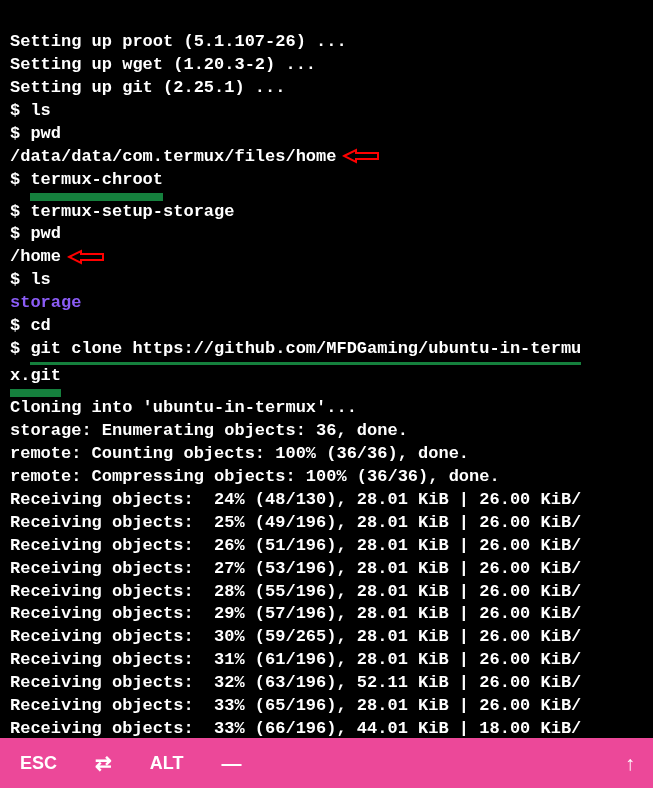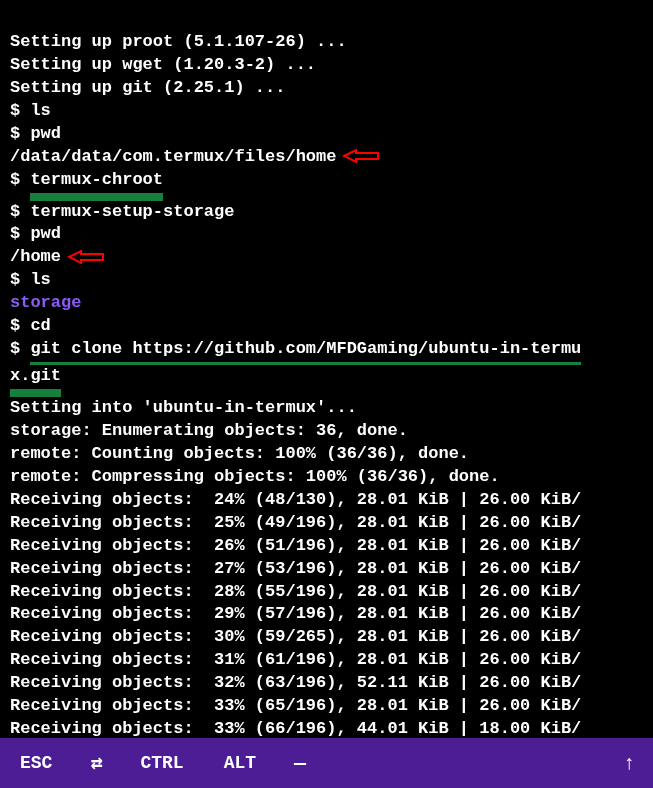--- a/index.html
+++ b/index.html
@@ -2,21 +2,21 @@
 <html><head>
 <meta charset="utf-8">
 <style>
   html,body{margin:0;padding:0;background:#000;color:#fff;font-family:"Courier New",monospace;font-size:17px;line-height:1.35;width:653px;height:788px;overflow:hidden;position:relative}
   .term{padding:8px 10px 0 10px;white-space:pre-wrap;word-break:break-all;font-weight:bold}
   .blue{color:#8b5cf6}
   .ul-red{border-bottom:8px solid #15803d;display:inline-block;padding-bottom:1px}
   .arrow{display:inline-block;vertical-align:middle;margin-left:6px}
   .arrow svg{display:block}
   .cursor{display:inline-block;width:10px;height:18px;background:#888;vertical-align:bottom}
-  .kbdbar{position:absolute;left:0;right:0;bottom:0;height:50px;background:#4c1d95;display:flex;align-items:center;color:#fff;font-family:Liberation Mono, monospace;font-weight:bold;font-size:18px}
+  .kbdbar{position:absolute;left:0;right:0;bottom:0;height:50px;background:#ec4899;display:flex;align-items:center;color:#fff;font-family:Liberation Sans, sans-serif;font-weight:bold;font-size:18px}
   .kbdbar .key{padding:0 20px;text-align:center}
   .kbdbar .icon{padding:0 18px;font-size:20px}
   .watermark{position:absolute;right:8px;bottom:28px;color:#bbb;font-family:Arial,sans-serif;font-size:14px;font-weight:normal}
 </style>
 </head>
 <body>
 
 <div class="term">
 <span>Setting up proot (5.1.107-26) ...</span>
 <span>Setting up wget (1.20.3-2) ...</span>
@@ -30,21 +30,21 @@
 <span>$ </span><span>termux-setup-storage</span>
 <span>$ </span><span>pwd</span>
 <span>/home</span><span class="arrow"><svg width="38" height="16">
         <path d="M2 8 L14 2 L14 5 L36 5 L36 11 L14 11 L14 14 Z" fill="none" stroke="red" stroke-width="2"></path>
       </svg></span>
 <span>$ </span><span>ls</span>
 <span class="blue">storage</span>
 <span>$ </span><span>cd</span>
 <span>$ </span><span class="ul-red" style="border-bottom-width:3px">git clone https://github.com/MFDGaming/ubuntu-in-termu</span>
 <span class="ul-red">x.git</span>
-<span>Setting into 'ubuntu-in-termux'...</span>
+<span>Cloning into 'ubuntu-in-termux'...</span>
 <span>storage: Enumerating objects: 36, done.</span>
 <span>remote: Counting objects: 100% (36/36), done.</span>
 <span>remote: Compressing objects: 100% (36/36), done.</span>
 <span>Receiving objects:  24% (48/130), 28.01 KiB | 26.00 KiB/</span>
 <span>Receiving objects:  25% (49/196), 28.01 KiB | 26.00 KiB/</span>
 <span>Receiving objects:  26% (51/196), 28.01 KiB | 26.00 KiB/</span>
 <span>Receiving objects:  27% (53/196), 28.01 KiB | 26.00 KiB/</span>
 <span>Receiving objects:  28% (55/196), 28.01 KiB | 26.00 KiB/</span>
 <span>Receiving objects:  29% (57/196), 28.01 KiB | 26.00 KiB/</span>
 <span>Receiving objects:  30% (59/265), 28.01 KiB | 26.00 KiB/</span>
@@ -53,18 +53,17 @@
 <span>Receiving objects:  33% (65/196), 28.01 KiB | 26.00 KiB/</span>
 <span>Receiving objects:  33% (66/196), 44.01 KiB | 18.00 KiB/</span>
 <span class="cursor"></span>
 </div>
 
 <div class="watermark">https://blog.csdn.net/xyzAriel</div>
 
 <div class="kbdbar">
   <div class="key">ESC</div>
   <div class="icon">⇄</div>
-  <div class="key">CTRL</div>
   <div class="key">ALT</div>
   <div class="icon">—</div>
   <div style="flex:1"></div>
   <div class="icon">↑</div>
 </div>
 
 </body></html>

